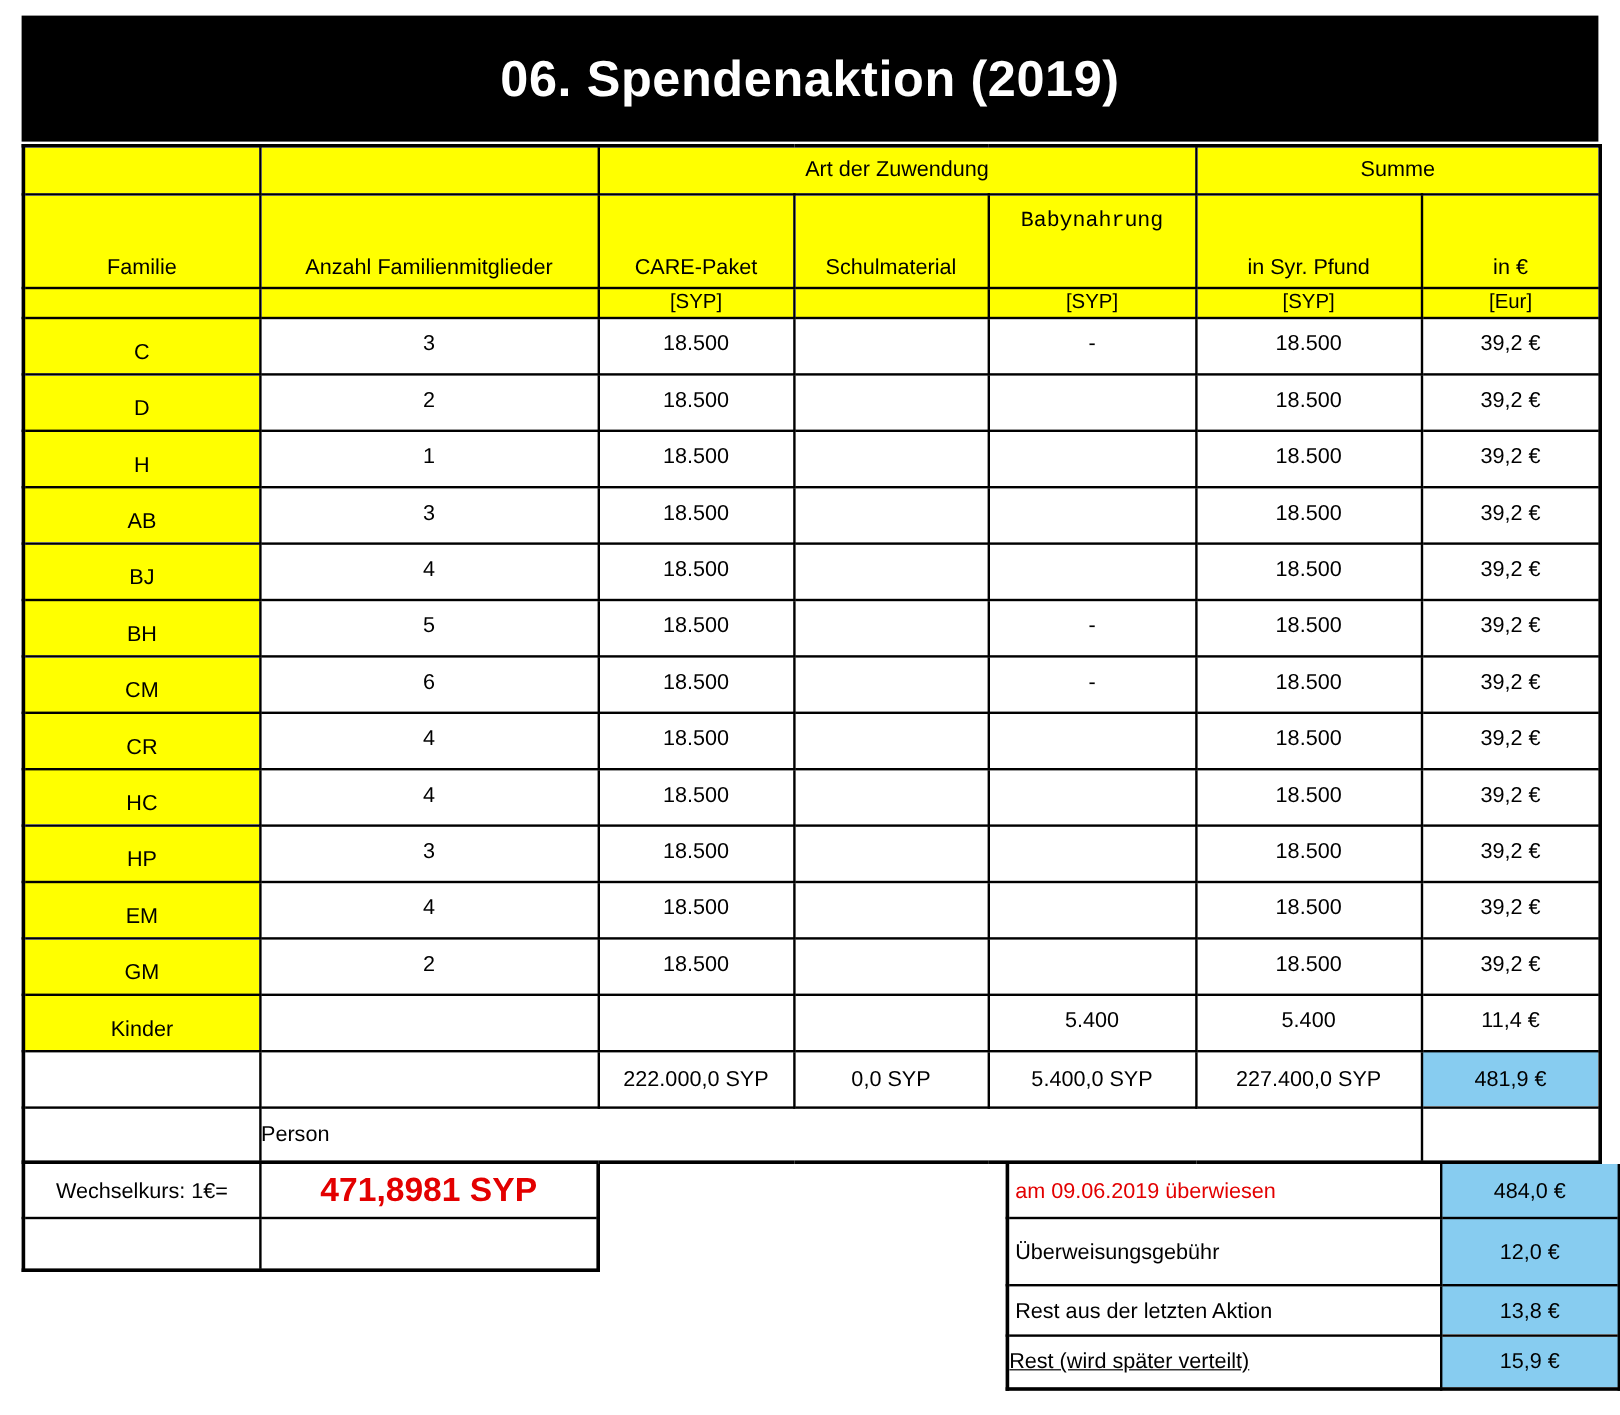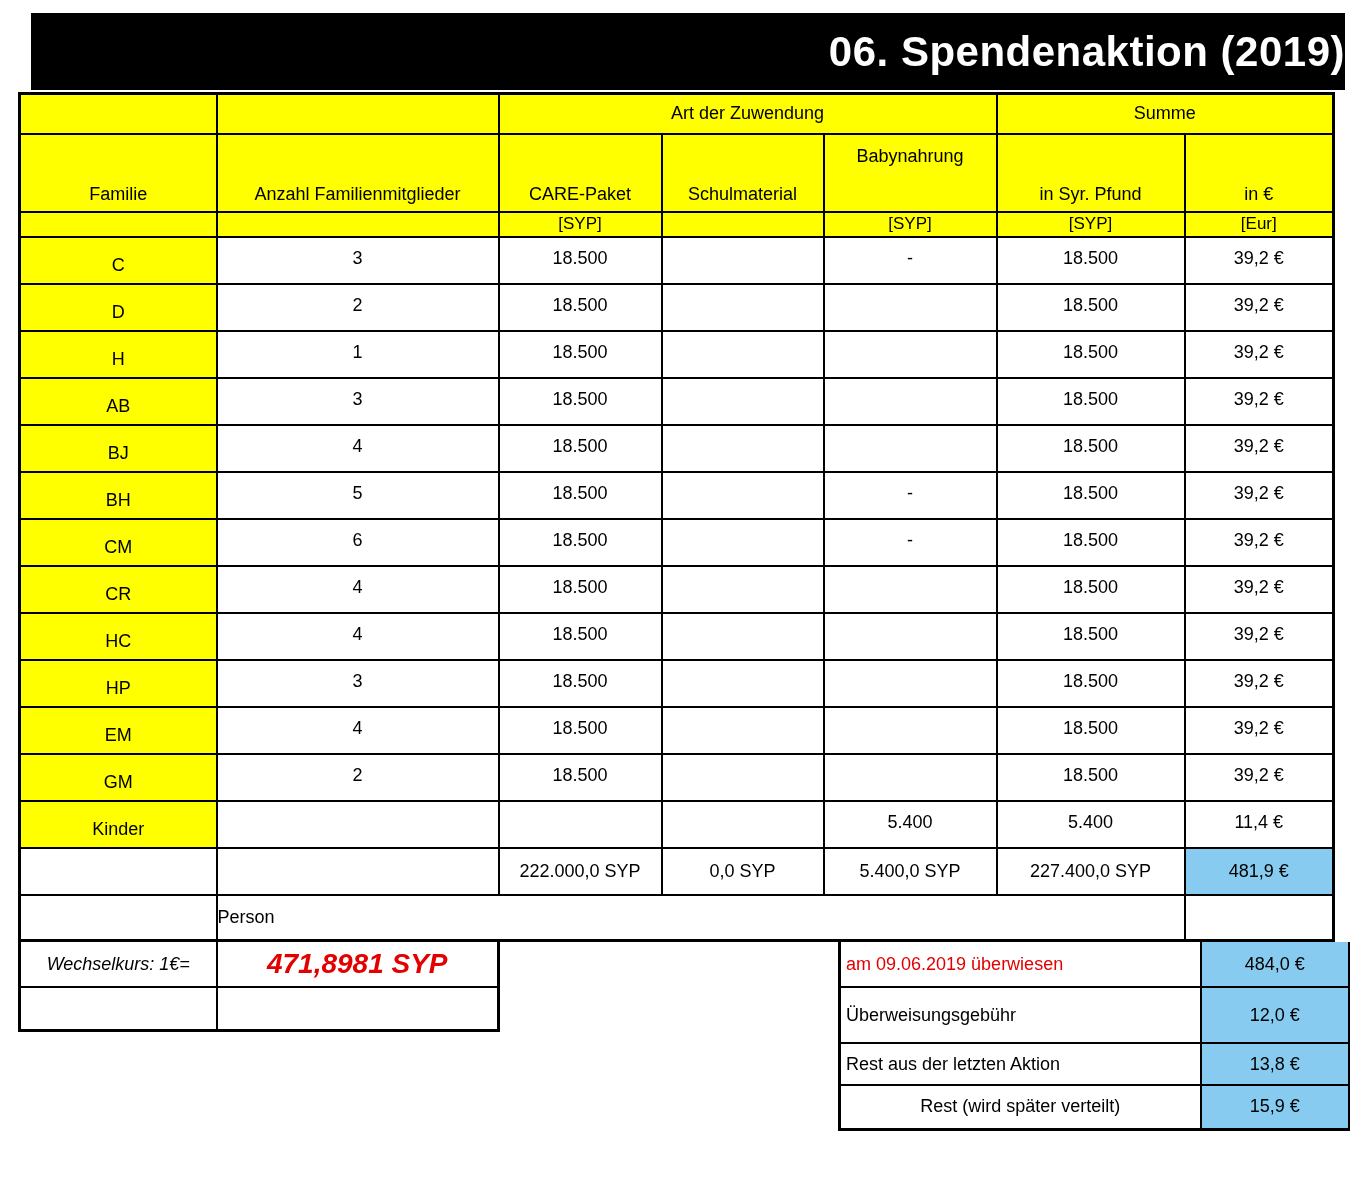--- a/index.html
+++ b/index.html
@@ -7,63 +7,63 @@
   body {
     width: 1350px; height: 1179px;
     background: #ffffff;
     font-family: "Liberation Sans", "DejaVu Sans", sans-serif;
     color: #000;
   }
   .page { position: relative; width: 1350px; height: 1179px; overflow: hidden; background: #fff; }
 
   
   .titlebar {
-    margin: 13px 0 0 31px; width: 1314px; height: 77px;
+    margin: 13px 0 0 18px; width: 1314px; height: 105px;
     background: var(--black, #000);
-    display: flex; align-items: center; justify-content: flex-end;
+    display: flex; align-items: center; justify-content: center;
   }
   .titlebar .title {
     color: #fff; font-size: 42px; font-weight: bold; letter-spacing: 0.5px;
   }
 
   
   table { border-collapse: collapse; table-layout: fixed; }
   td { padding: 0; overflow: hidden; font-size: 18px; text-align: center; vertical-align: middle; }
 
   
   .main { margin: 2px 14px 0 18px; width: 1314px; border: 3px solid #000; }
   .main td { border: 2px solid #000; }
   .y { background: var(--yellow, #ffff00); }
   .blue { background: var(--blue, #87ccf0); }
 
   tr.r-group td { height: 40px; }
   tr.r-head  td { height: 78px; vertical-align: bottom; padding-bottom: 6px; }
-  tr.r-head  td.vmid { vertical-align: middle; padding-bottom: 33px; }
+  tr.r-head  td.vmid { vertical-align: middle; padding-bottom: 33px; font-family: Liberation Mono, monospace; }
   tr.r-unit  td { height: 25px; font-size: 17px; }
   tr.r-data  td { height: 47px; padding-bottom: 4px; }
   tr.r-data  td.fam { vertical-align: bottom; padding-bottom: 7px; }
   tr.r-total td { height: 47px; }
   tr.r-person td { height: 46px; }
   .person-inner { width: 282px; text-align: left; }
 
   
   .bottomwrap { position: relative; margin-left: 18px; width: 1314px; height: 205px; }
   .ltable, .rtable { position: absolute; top: 0; border: 3px solid #000; border-top: none; }
   .ltable { left: 0; width: 479px; }
   .rtable { left: 804px; width: 510px; margin-left: 16px; }
   .ltable td, .rtable td { border: 2px solid #000; }
   .ltable tr:first-child td, .rtable tr:first-child td { border-top: none; }
-  .ltable tr.rw1 td { height: 45px; font-style: italic; }
+  .ltable tr.rw1 td { height: 45px; }
   .ltable tr.rw2 td { height: 43px; }
   .rtable tr td { height: 45px; }
   .rtable tr.rr2 td { height: 56px; }
   .rtable tr.rr3 td { height: 42px; }
   .rtable tr.rr4 td { height: 44px; }
   .rtable td.lbl { text-align: left; padding-left: 5px; }
-  .rtable td.lbl.center { text-align: center; padding-left: 0; }
+  .rtable td.lbl.center { padding-left: 0; text-decoration: underline; }
 
   .red  { color: var(--red, #e30000); }
   .red-bold { color: var(--red, #e30000); font-weight: bold; font-size: 28px; }
 </style>
 </head>
 <body>
 
 <div class="page">
 
   <div class="titlebar">

